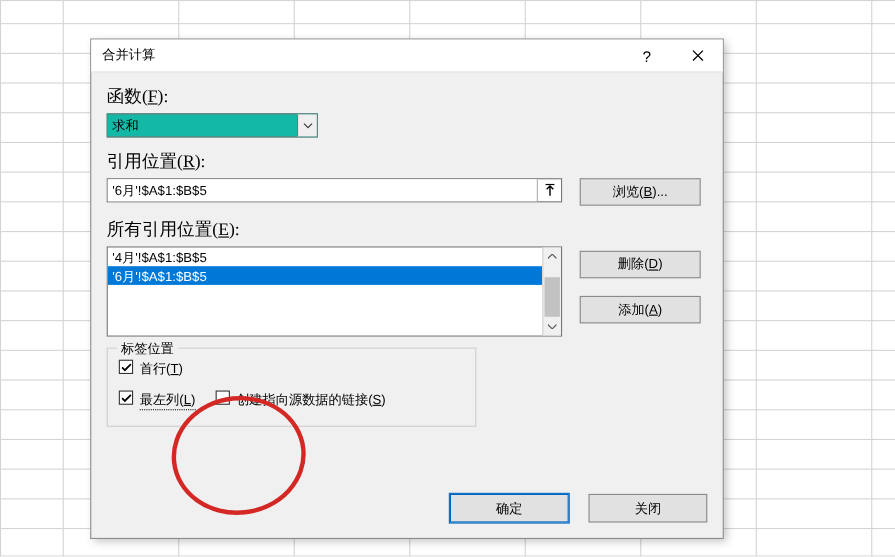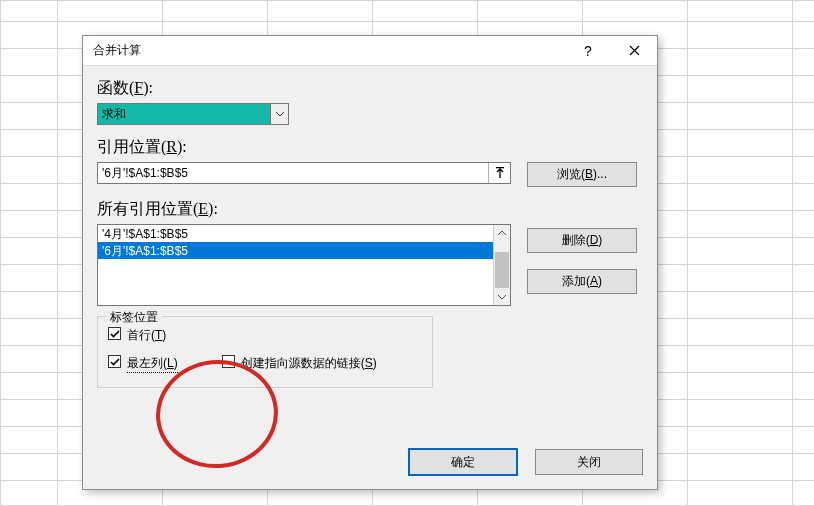--- a/index.html
+++ b/index.html
@@ -147,21 +147,21 @@
     .checkbox {
       width: 13px; height: 13px;
       border: 1px solid #333;
       background: #fff;
       display: flex; align-items: center; justify-content: center;
       cursor: pointer;
     }
     .checkbox svg { width: 10px; height: 8px; display: none; }
     .checkbox.checked svg { display: block; }
     .checklabel { font-size: 12px; cursor: pointer; }
-    .checks-row { display: flex; gap: 44px; margin-top: 6px; }
+    .checks-row { display: flex; gap: 18px; margin-top: 6px; }
     .footer {
       position: absolute;
       right: 14px; bottom: 14px;
       display: flex; gap: 18px;
     }
     .footer .btn {
       width: 108px; height: 26px;
       border: 1px solid #8a8a8a;
       background: #e1e1e1;
       font-size: 12px;

